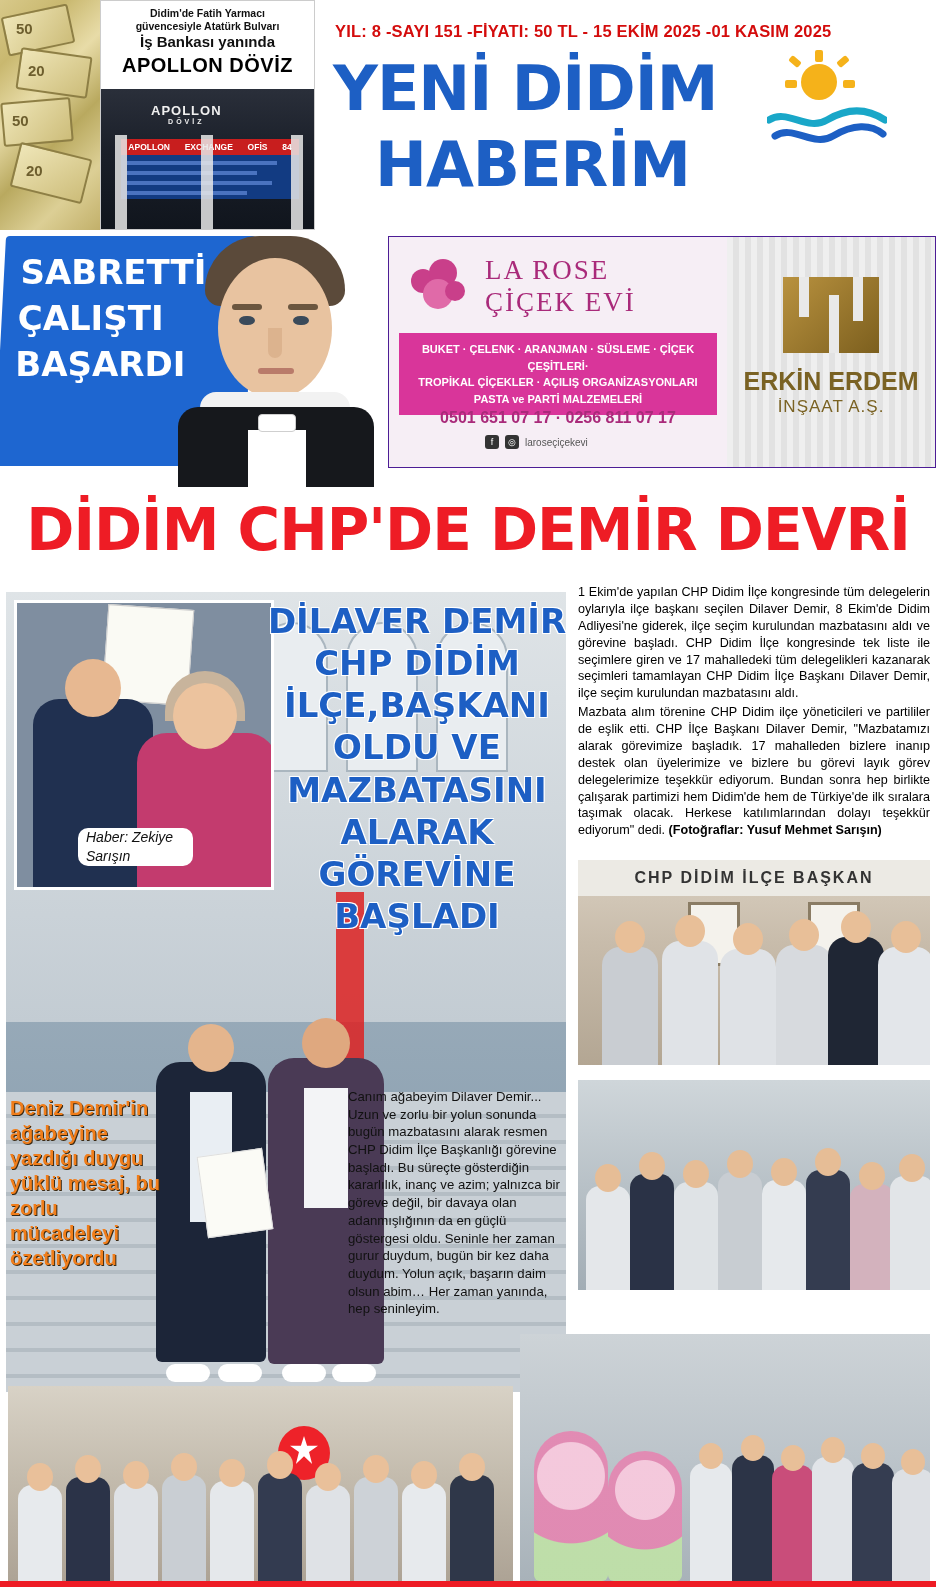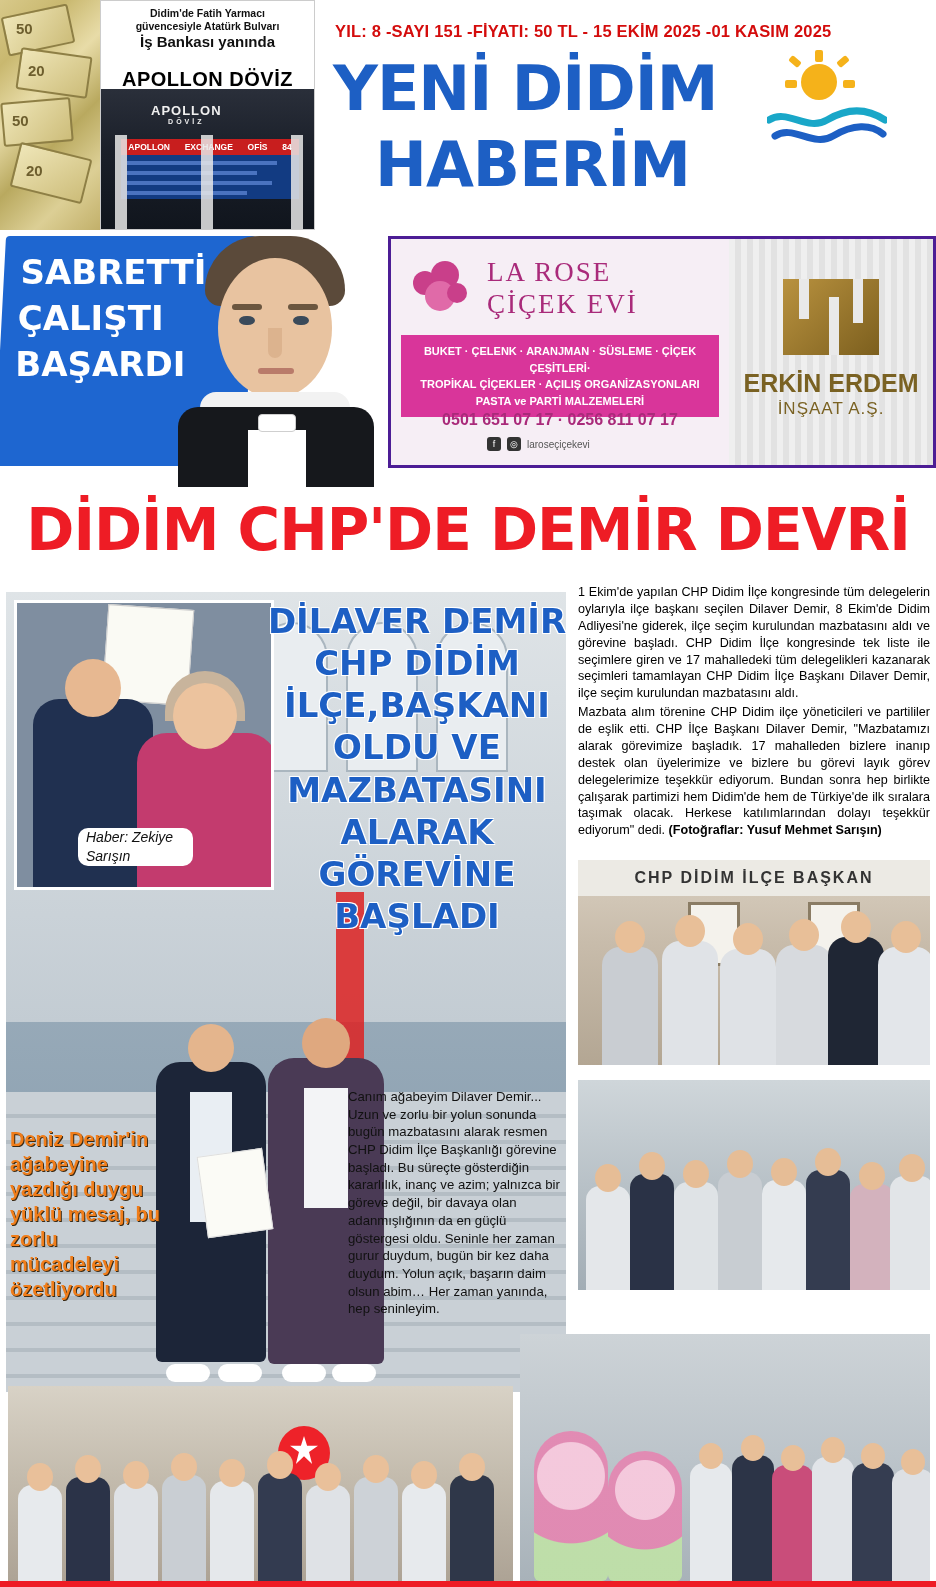--- a/index.html
+++ b/index.html
@@ -34,21 +34,21 @@
   }
 
   .apollon-box {
     position: absolute; left: 100px; top: 0; width: 215px; height: 230px;
     background: #ffffff; border: 1px solid #cccccc; overflow: hidden;
   }
   .apollon-text { padding: 6px 4px 2px; text-align: center; }
   .apollon-text .l1 { font-size: 10.5px; color: #111; line-height: 1.25; font-weight: 600; }
   .apollon-text .l2 { font-size: 10.5px; color: #111; line-height: 1.25; font-weight: 600; }
   .apollon-text .l3 { font-size: 15px; color: #111; line-height: 1.25; font-weight: 600; }
-  .apollon-text .brand { font-size: 20px; font-weight: bold; color: #000; letter-spacing: .5px; margin-top: 16px; }
+  .apollon-text .brand { font-size: 20px; font-weight: bold; color: #000; letter-spacing: .5px; margin-top: 2px; }
   .apollon-photo {
     position: absolute; left: 0; top: 88px; width: 215px; height: 142px;
     background: linear-gradient(180deg,#2a2f3a 0%,#1a1f29 45%,#10151d 100%);
     overflow: hidden;
   }
   .apollon-photo .sign {
     position: absolute; left: 50px; top: 14px; color: #f0f0f0; font-size: 13px; font-weight: bold;
     letter-spacing: 1px;
   }
   .apollon-photo .sign small { display: block; font-size: 7px; letter-spacing: 3px; text-align: center; }
@@ -115,21 +115,21 @@
   .ataturk .eye.l { left: 79px; } .ataturk .eye.r { left: 133px; }
   .ataturk .nose { position: absolute; left: 108px; top: 96px; width: 14px; height: 30px; background: #dcb38e; border-radius: 0 0 8px 8px; }
   .ataturk .mouth { position: absolute; left: 98px; top: 136px; width: 36px; height: 6px; background: #b97b6a; border-radius: 3px; }
   .ataturk .collar { position: absolute; left: 40px; top: 160px; width: 150px; height: 95px; background: #f2f2f2; border-radius: 16px 16px 0 0; }
   .ataturk .suit { position: absolute; left: 18px; top: 175px; width: 196px; height: 80px; background: #16181c; border-radius: 20px 20px 0 0; }
   .ataturk .bow { position: absolute; left: 98px; top: 182px; width: 38px; height: 18px; background: #ffffff; border: 1px solid #cfcfcf; border-radius: 4px; }
   .ataturk .shirt { position: absolute; left: 88px; top: 198px; width: 58px; height: 58px; background: #ffffff; }
 
   .adbox {
     position: absolute; left: 388px; top: 4px; width: 548px; height: 232px;
-    border: 3px solid #4c1d95; background: #eab308; display: flex;
+    border: 1px solid #4c1d95; background: #eab308; display: flex;
   }
   .larose {
     width: 338px; height: 100%; background: #f6eef5; position: relative; overflow: hidden;
   }
   .larose .rose { position: absolute; left: 22px; top: 22px; width: 56px; height: 56px; }
   .larose .rose .p { position: absolute; border-radius: 50%; background: #c93f8a; }
   .larose .title1 { position: absolute; left: 96px; top: 18px; font-size: 27px; color: #a92a7a; font-family: "Liberation Serif", serif; letter-spacing: 2px; }
   .larose .title2 { position: absolute; left: 96px; top: 50px; font-size: 27px; color: #a92a7a; font-family: "Liberation Serif", serif; letter-spacing: 2px; }
   .larose .svcs { position: absolute; left: 10px; top: 96px; width: 318px; text-align: center; background: #d9359a; color: #fff; padding: 8px 4px; font-size: 11px; font-weight: bold; line-height: 1.5; }
   .larose .phone { position: absolute; left: 10px; top: 172px; width: 318px; text-align: center; font-size: 16px; font-weight: bold; color: #a92a7a; }
@@ -196,21 +196,20 @@
     position: absolute; left: 262px; top: 34px; width: 310px;
     color: #1d5fc4; font-weight: bold; font-size: 34px; line-height: 1.24;
     text-align: center; font-family: "DejaVu Sans", sans-serif;
     text-shadow: 1px 1px 0 #fff, -1px -1px 0 #fff, 1px -1px 0 #fff, -1px 1px 0 #fff;
   }
 
   .orange-note {
     position: absolute; left: 10px; top: 530px; width: 160px;
     color: #f07d1a; font-weight: bold; font-size: 20px; line-height: 1.25;
     text-shadow: 1px 1px 0 #3b2a14;
-    margin-top: 31px;
   }
 
   .letter {
     position: absolute; left: 348px; top: 522px; width: 216px;
     font-size: 13.2px; line-height: 1.34; color: #111;
   }
 
   
   .rightcol { position: absolute; left: 578px; top: 18px; width: 352px; }
   .lead-text { font-size: 12.6px; line-height: 1.34; color: #000; text-align: justify; }

